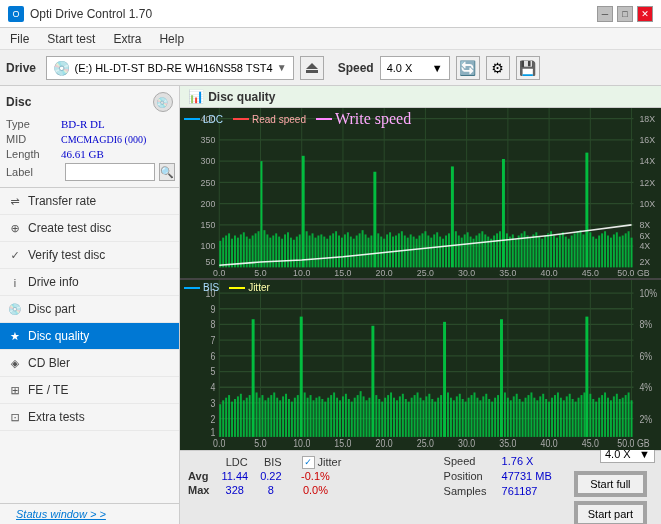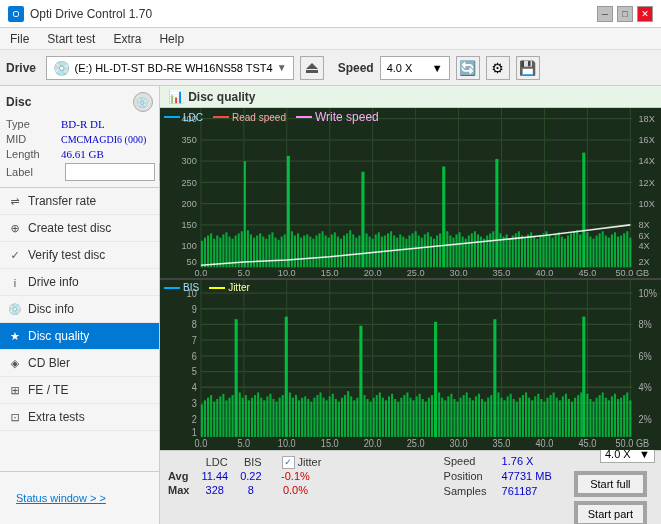--- a/index.html
+++ b/index.html
@@ -24,21 +24,21 @@
     .drive-select-arrow { font-size: 10px; color: #666; }
     .eject-btn { width: 24px; height: 24px; background: #f0f0f0; border: 1px solid #aaa; cursor: pointer; display: flex; align-items: center; justify-content: center; }
     .speed-label { font-size: 12px; font-weight: 600; color: #333; margin-left: 8px; }
     .speed-select { background: white; border: 1px solid #aaa; padding: 2px 6px; font-size: 11px; height: 24px; cursor: pointer; min-width: 60px; display: flex; align-items: center; justify-content: space-between; }
     .toolbar-icon-btn { width: 24px; height: 24px; background: #f0f0f0; border: 1px solid #aaa; cursor: pointer; display: flex; align-items: center; justify-content: center; font-size: 14px; }
     
     
     .main { display: flex; height: calc(524px - 28px - 22px - 36px); }
     
     
-    .left-panel { width: 160px; background: #f5f5f5; border-right: 1px solid #ccc; display: flex; flex-direction: column; flex-shrink: 0; }
+    .left-panel { width: 180px; background: #f5f5f5; border-right: 1px solid #ccc; display: flex; flex-direction: column; flex-shrink: 0; }
     .disc-section { padding: 6px; border-bottom: 1px solid #ccc; }
     .disc-header { display: flex; align-items: center; justify-content: space-between; margin-bottom: 6px; }
     .disc-title { font-size: 12px; font-weight: 600; color: #333; }
     .disc-icon { width: 20px; height: 20px; background: #e0e0e0; border-radius: 50%; border: 1px solid #aaa; display: flex; align-items: center; justify-content: center; font-size: 10px; cursor: pointer; }
     .disc-row { display: flex; align-items: center; margin-bottom: 3px; }
     .disc-key { color: #555; font-size: 11px; width: 55px; flex-shrink: 0; }
     .disc-val { color: #0000cc; font-size: 11px; font-weight: 500; }
     .disc-val.blue { color: #0000cc; font-family: Liberation Serif, serif; }
     .label-row { display: flex; align-items: center; gap: 4px; margin-top: 2px; }
     .label-input { border: 1px solid #aaa; padding: 1px 3px; font-size: 11px; width: 90px; height: 18px; }
@@ -172,41 +172,41 @@
       <div class="nav-item">
         <span class="nav-icon">✓</span>
         <span>Verify test disc</span>
       </div>
       <div class="nav-item">
         <span class="nav-icon">ℹ</span>
         <span>Drive info</span>
       </div>
       <div class="nav-item">
         <span class="nav-icon">💿</span>
-        <span>Disc info</span>
+        <span>Disc part</span>
       </div>
       <div class="nav-item active">
         <span class="nav-icon">★</span>
         <span>Disc quality</span>
       </div>
       <div class="nav-item">
         <span class="nav-icon">◈</span>
         <span>CD Bler</span>
       </div>
       <div class="nav-item">
         <span class="nav-icon">⊞</span>
         <span>FE / TE</span>
       </div>
       <div class="nav-item">
         <span class="nav-icon">⊡</span>
         <span>Extra tests</span>
       </div>
     </div>
 
-    <div style="border-top:1px solid #ccc; padding: 20px 8px; background:#f5f5f5;">
+    <div style="border-top:1px solid #ccc; padding: 4px 8px; background:#f5f5f5;font-style:italic;">
       <span class="status-window-link">Status window &gt; &gt;</span>
     </div>
   </div>
 
   <div class="right-panel">
 
     <div class="chart-header">
       <span class="chart-icon">📊</span>
       <span class="chart-title">Disc quality</span>
     </div>
@@ -219,21 +219,21 @@
           <div style="display:flex;align-items:center;gap:3px;">
             <div style="width:16px;height:2px;background:#00aaff;"></div>
             <span style="color:#aaddff;font-size:10px;">LDC</span>
           </div>
           <div style="display:flex;align-items:center;gap:3px;">
             <div style="width:16px;height:2px;background:#ff4444;"></div>
             <span style="color:#ffaaaa;font-size:10px;">Read speed</span>
           </div>
           <div style="display:flex;align-items:center;gap:3px;">
             <div style="width:16px;height:2px;background:#ff88ff;"></div>
-            <span style="color:#ffaaff;font-size:12px;">Write speed</span>
+            <span style="color:#ffaaff;font-size:16px;font-family:Liberation Serif, serif;">Write speed</span>
           </div>
         </div>
         
         <svg width="100%" height="100%" viewBox="0 0 490 160" preserveAspectRatio="none">
 
           <rect width="490" height="160" fill="#1a2d1a"></rect>
 
           <line x1="40" y1="0" x2="40" y2="150" stroke="#2a4a2a" stroke-width="1"></line>
           <line x1="82" y1="0" x2="82" y2="150" stroke="#2a4a2a" stroke-width="1"></line>
           <line x1="124" y1="0" x2="124" y2="150" stroke="#2a4a2a" stroke-width="1"></line>

